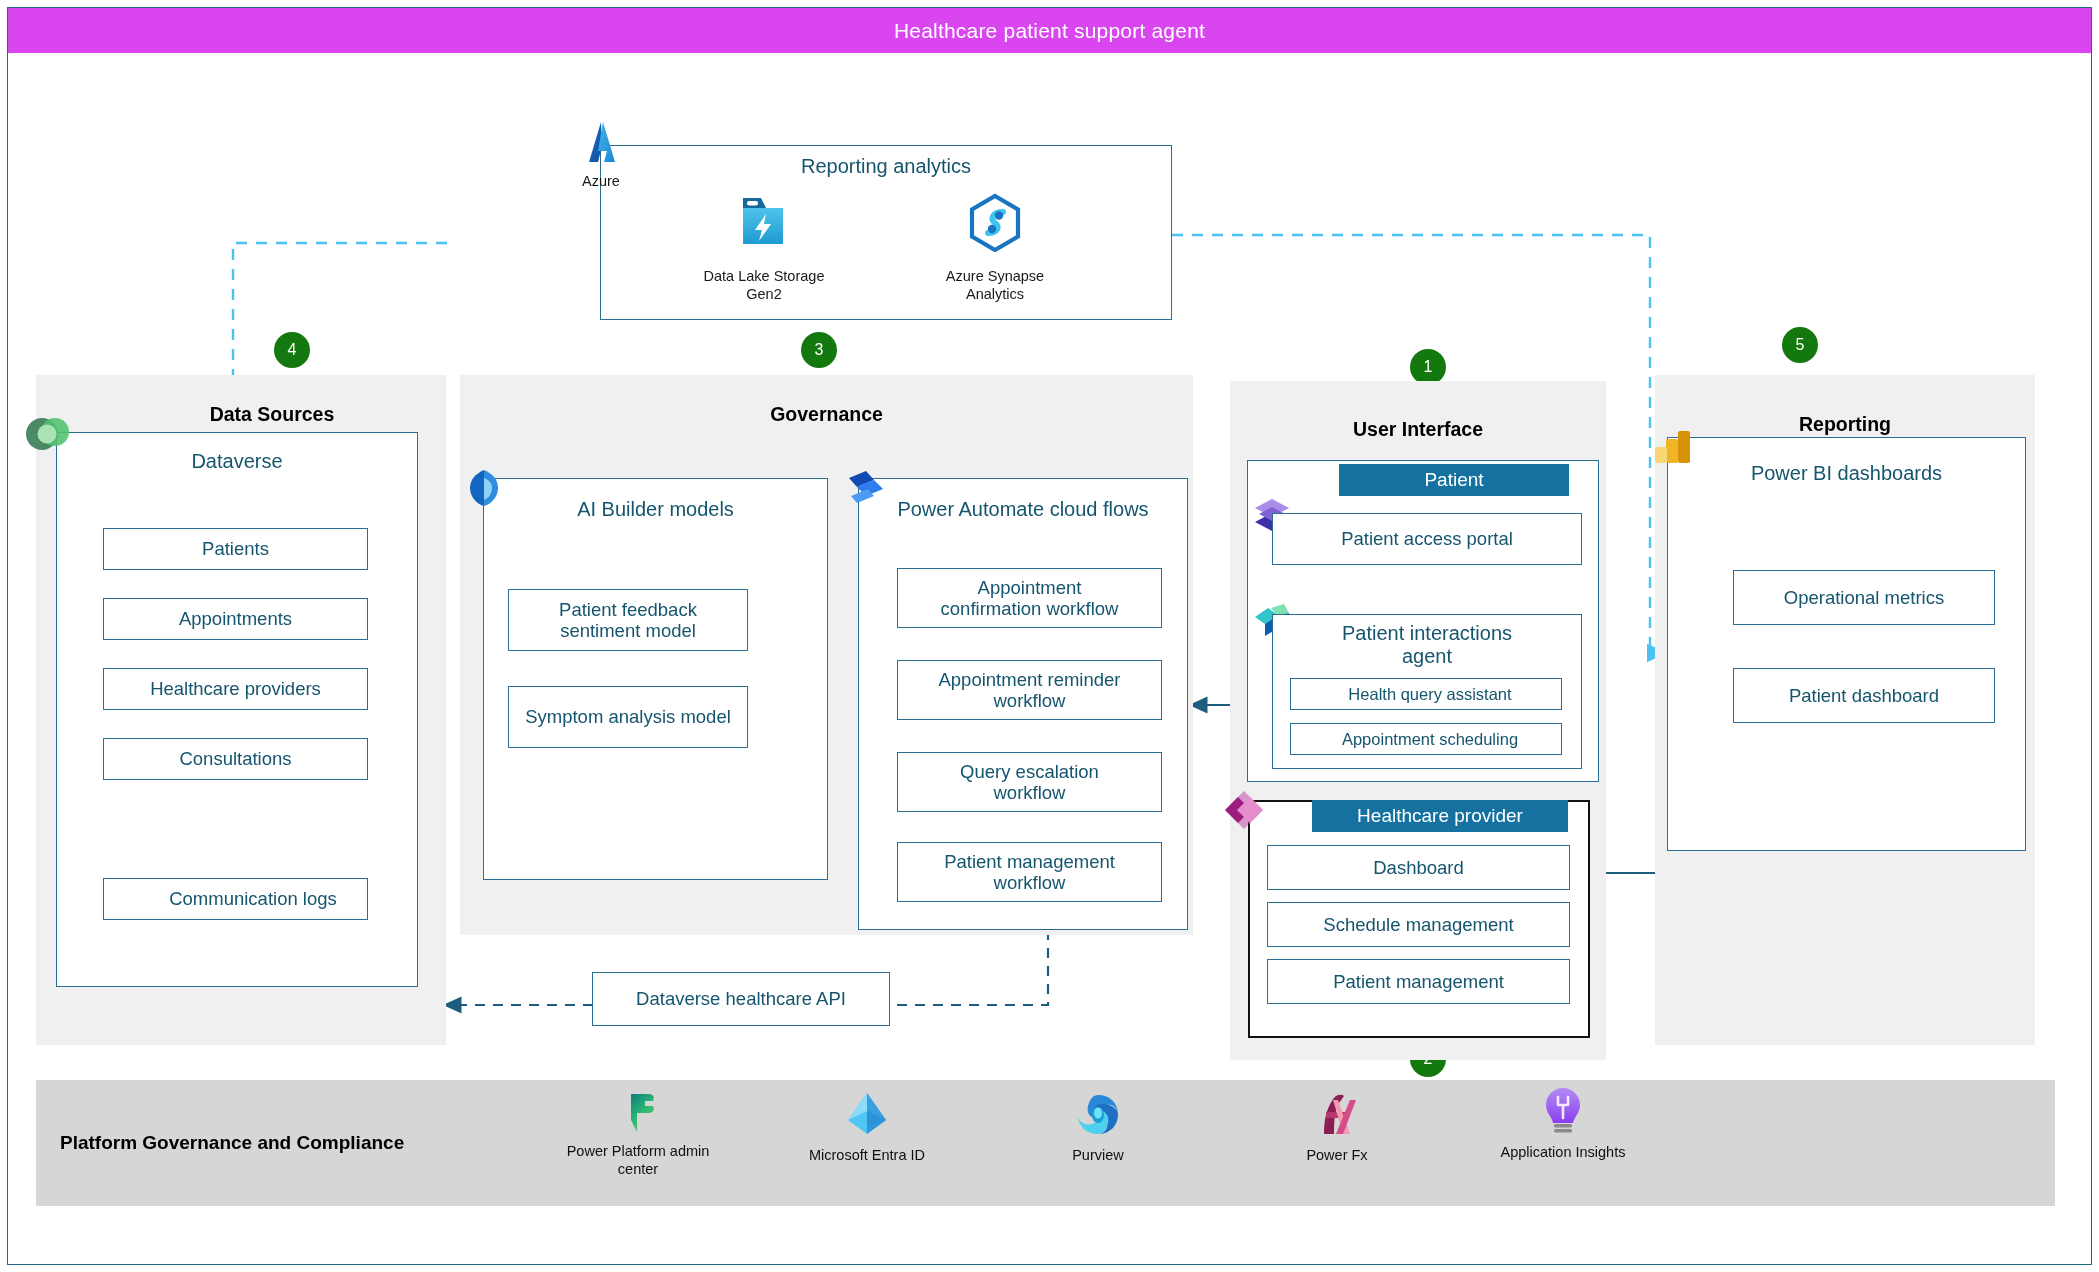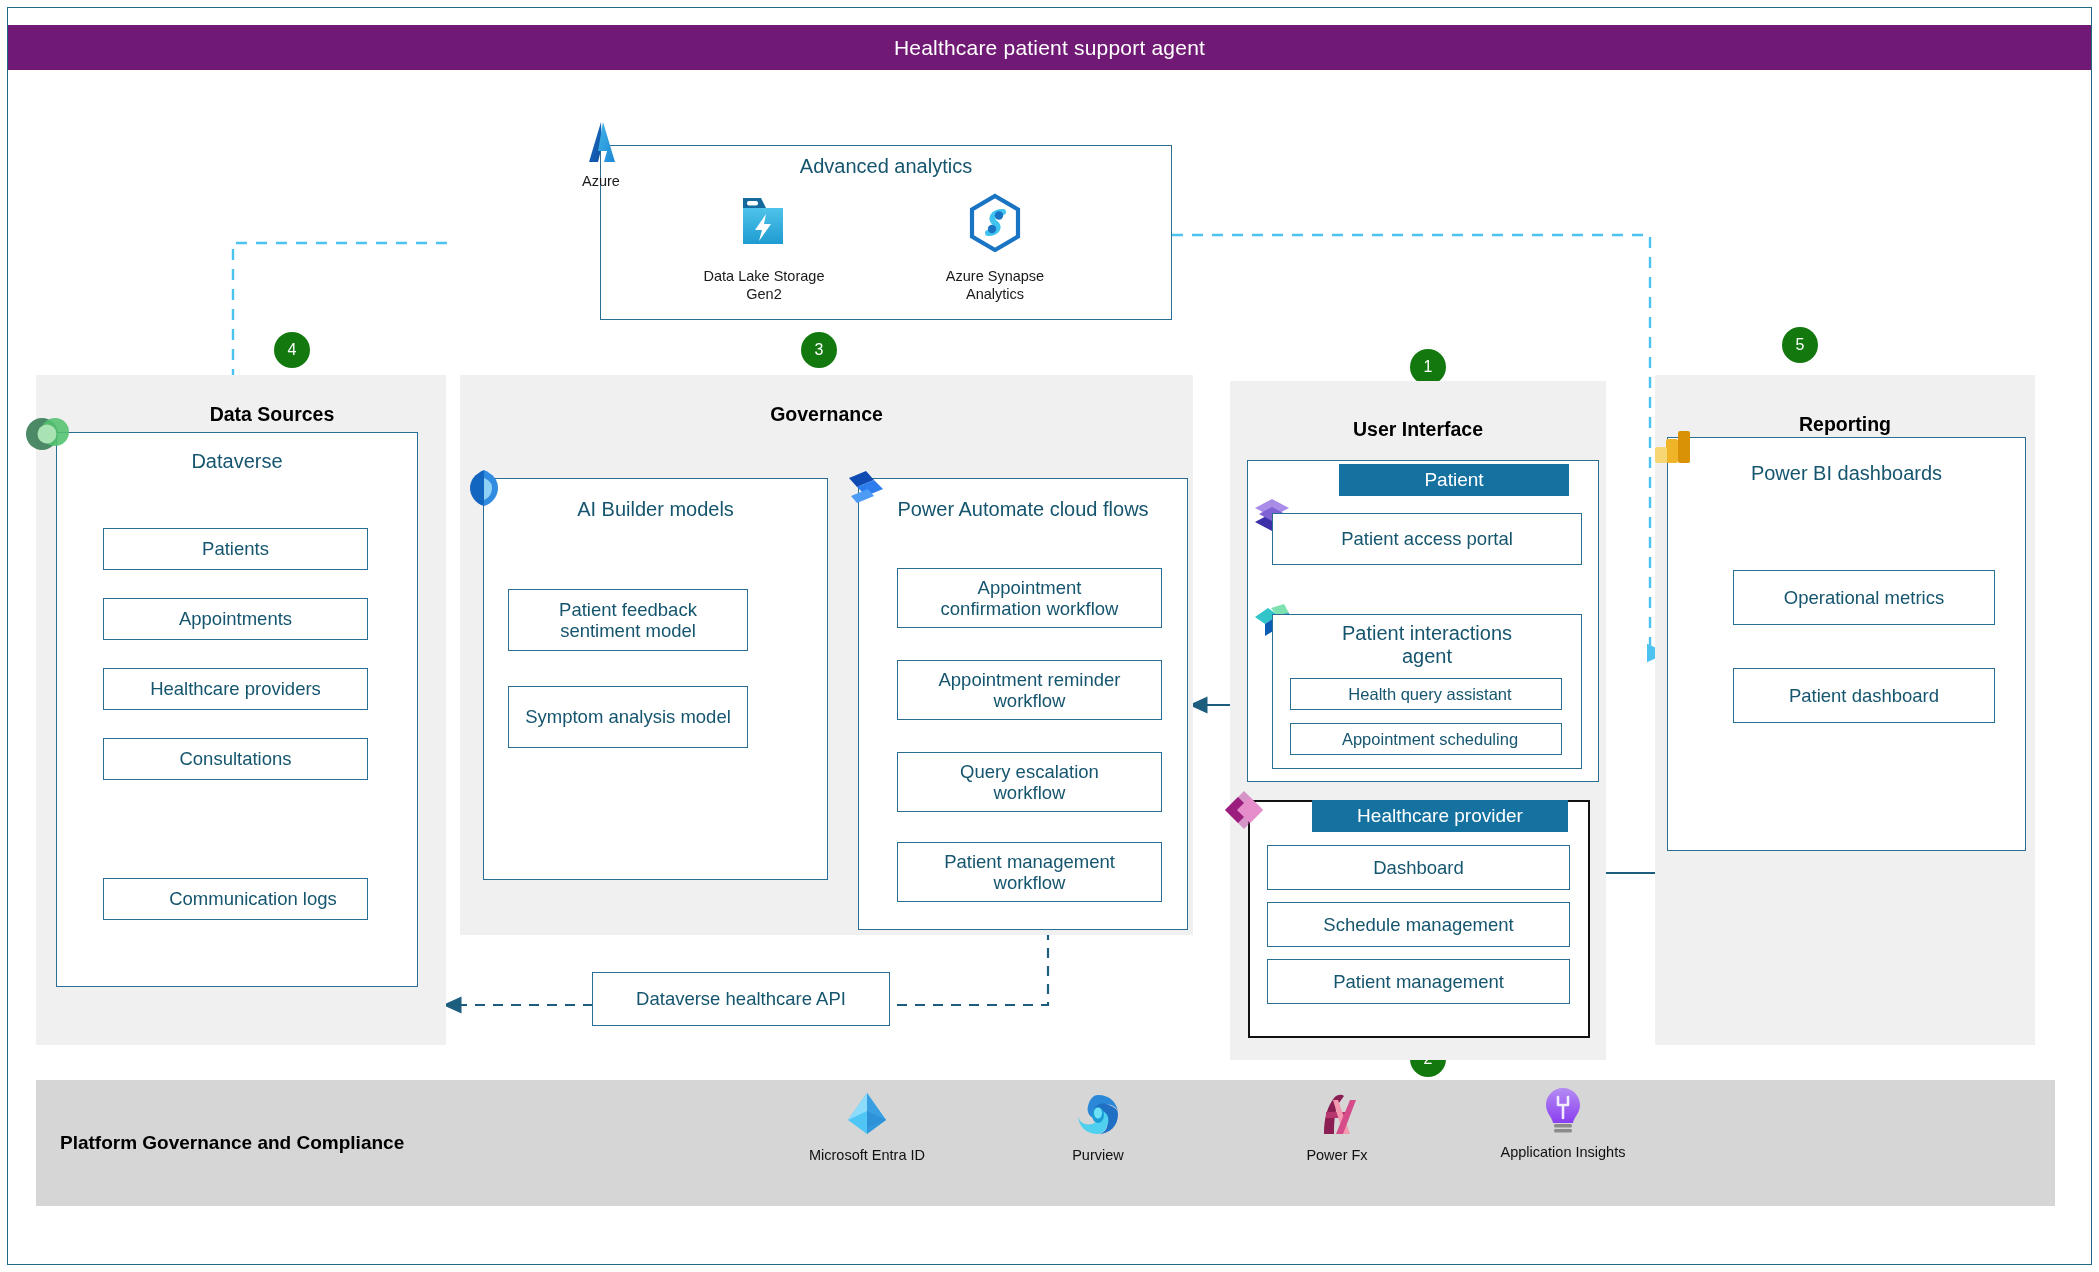--- a/index.html
+++ b/index.html
@@ -1,22 +1,22 @@
 <!DOCTYPE html>
 <html><head>
 <meta charset="utf-8">
 <style>
   html,body{margin:0;padding:0;background:#fff;}
   body{font-family:"Liberation Sans",sans-serif;}
   #canvas{position:relative;width:2099px;height:1272px;background:#ffffff;overflow:hidden;}
 
   
   .outer-frame{position:absolute;left:7px;top:7px;width:2085px;height:1258px;border:1.5px solid #1f6b86;box-sizing:border-box;}
-  .title-bar{position:absolute;left:8px;top:8px;width:2083px;height:45px;background:#701a75;
-             display:flex;align-items:center;justify-content:center;margin-top:17px;}
+  .title-bar{position:absolute;left:8px;top:8px;width:2083px;height:45px;background:#d946ef;
+             display:flex;align-items:center;justify-content:center;}
   .title-bar span{color:#fff;font-size:21px;letter-spacing:.2px;}
 
   
   .panel{position:absolute;background:#f0f0f0;box-sizing:border-box;}
   .panel-title{position:absolute;left:0;width:100%;text-align:center;font-weight:bold;font-size:19.5px;color:#000;}
   .obox{position:absolute;border:1.4px solid #2a6f93;background:#fff;box-sizing:border-box;}
   .obox-title{position:absolute;left:0;width:100%;text-align:center;font-size:20px;color:#15556e;}
   .item{position:absolute;border:1.3px solid #2a6f93;background:#fff;box-sizing:border-box;
         display:flex;align-items:center;justify-content:center;text-align:center;
         font-size:18.5px;color:#15556e;line-height:1.15;padding:0 4px;}
@@ -65,21 +65,21 @@
     <path d="M1855,851 L1855,873 L1588,873" stroke="#1d5e7e" stroke-width="2.2" fill="none" marker-end="url(#arrBlue)"></path>
 
     <path d="M1048,930 L1048,1005 L889,1005" stroke="#1d5e7e" stroke-width="2.2" fill="none" stroke-dasharray="10,8"></path>
 
     <path d="M593,1005 L445,1005" stroke="#1d5e7e" stroke-width="2.2" fill="none" stroke-dasharray="10,8" marker-end="url(#arrBlue)"></path>
 
     <path d="M1428,570 L1428,612" stroke="#1d5e7e" stroke-width="2" fill="none" marker-end="url(#arrBlue)"></path>
   </svg>
 
   <div class="obox" style="left:600px;top:145px;width:572px;height:175px;"></div>
-  <div class="obox-title" style="left:600px;top:155px;width:572px;">Advanced analytics</div>
+  <div class="obox-title" style="left:600px;top:155px;width:572px;">Reporting analytics</div>
 
   <div class="svgicon" style="left:576px;top:118px;">
     <svg width="52" height="52" viewBox="0 0 52 52">
       <defs>
         <linearGradient id="azg1" x1="0" y1="0" x2="1" y2="1">
           <stop offset="0" stop-color="#1b6fc4"></stop>
             <stop offset="1" stop-color="#0f4fa3"></stop>
         </linearGradient>
         <linearGradient id="azg2" x1="0" y1="0" x2="1" y2="1">
           <stop offset="0" stop-color="#41b6e6"></stop>
@@ -235,20 +235,36 @@
       <rect x="14" y="14" width="12" height="24" rx="2" fill="#f0b429"></rect>
       <rect x="3" y="22" width="12" height="16" rx="2" fill="#f8d673"></rect>
     </svg>
   </div>
   <div class="item" style="left:1733px;top:570px;width:262px;height:55px;">Operational metrics</div>
   <div class="item" style="left:1733px;top:668px;width:262px;height:55px;">Patient dashboard</div>
 
   <div class="gov-bar" style="left:36px;top:1080px;width:2019px;height:126px;"></div>
   <div class="gov-title" style="left:60px;top:1132px;">Platform Governance and Compliance</div>
 
+  <div class="gov-item" style="left:543px;top:1090px;">
+    <div class="svgicon" style="position:relative;left:0;top:0;display:inline-block;">
+      <svg width="46" height="46" viewBox="0 0 46 46">
+        <defs>
+            <linearGradient id="ppg" x1="0" y1="0" x2="0.6" y2="1">
+          <stop offset="0" stop-color="#0e7d7d"></stop>
+              <stop offset="0.55" stop-color="#2bb673"></stop>
+          <stop offset="1" stop-color="#5bc96a"></stop>
+            </linearGradient>
+          </defs>
+        <path d="M16 4 L34 4 C38 4 40 7 38 11 L30 11 L30 16 L38 16 C40 20 38 23 34 23 L22 23 L22 42 L16 30 Z" fill="url(#ppg)"></path>
+      </svg>
+    </div>
+    <div class="lbl" style="white-space:pre-line;">Power Platform admin
+center</div>
+  </div>
 
   <div class="gov-item" style="left:772px;top:1090px;">
     <div class="svgicon" style="position:relative;left:0;top:0;display:inline-block;">
       <svg width="50" height="50" viewBox="0 0 50 50">
         <path d="M25 3 L44 30 L25 44 L6 30 Z" fill="#4fc6f6"></path>
         <path d="M25 3 L44 30 L25 37 Z" fill="#3a9fe0"></path>
         <path d="M25 3 L6 30 L25 21 Z" fill="#8ddcfb"></path>
         <path d="M25 21 L44 30 L25 44 Z" fill="#2c8fd6" opacity="0.85"></path>
       </svg>
     </div>

